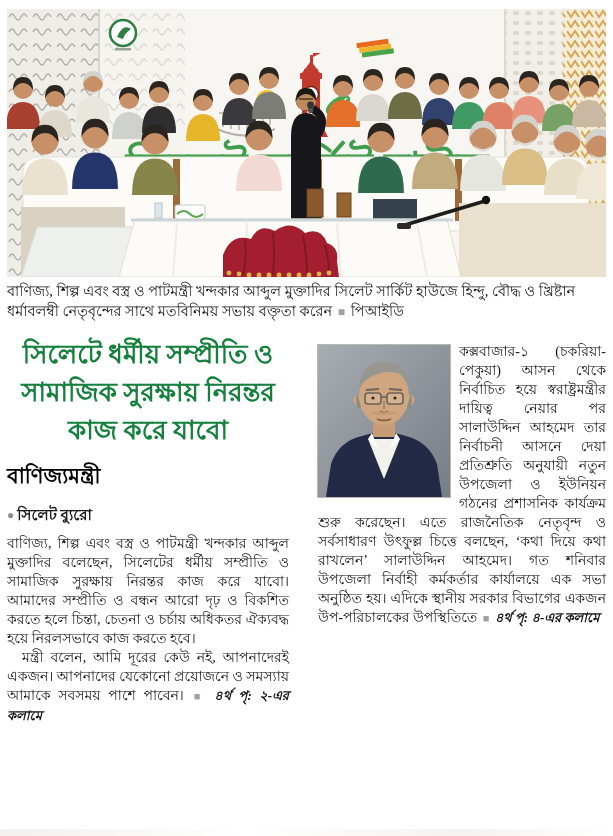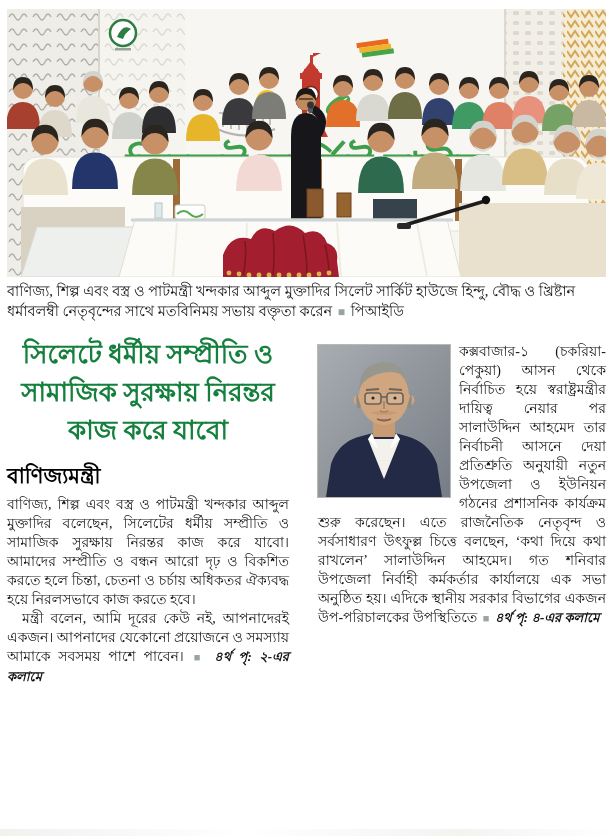--- a/index.html
+++ b/index.html
@@ -215,20 +215,23 @@
   </figure>
 
   <p class="caption"><span>বাণিজ্য, শিল্প এবং বস্ত্র ও পাটমন্ত্রী খন্দকার আব্দুল মুক্তাদির সিলেট সার্কিট হাউজে হিন্দু, বৌদ্ধ ও খ্রিষ্টান ধর্মাবলম্বী নেতৃবৃন্দের সাথে মতবিনিময় সভায় বক্তৃতা করেন</span>
     <span class="sq">■</span>
     <span>পিআইডি</span>
   </p>
 
   <section class="col col-left">
     <h1 class="headline">সিলেটে ধর্মীয় সম্প্রীতি ও সামাজিক সুরক্ষায় নিরন্তর কাজ করে যাবো</h1>
     <div class="subhead">বাণিজ্যমন্ত্রী</div>
+    <div class="byline">
+      <span class="bullet">●</span><span>সিলেট ব্যুরো</span>
+    </div>
     <p class="body">বাণিজ্য, শিল্প এবং বস্ত্র ও পাটমন্ত্রী খন্দকার আব্দুল মুক্তাদির বলেছেন, সিলেটের ধর্মীয় সম্প্রীতি ও সামাজিক সুরক্ষায় নিরন্তর কাজ করে যাবো। আমাদের সম্প্রীতি ও বন্ধন আরো দৃঢ় ও বিকশিত করতে হলে চিন্তা, চেতনা ও চর্চায় অধিকতর ঐক্যবদ্ধ হয়ে নিরলসভাবে কাজ করতে হবে।</p>
     <p class="body indent"><span>মন্ত্রী বলেন, আমি দূরের কেউ নই, আপনাদেরই একজন। আপনাদের যেকোনো প্রয়োজনে ও সমস্যায় আমাকে সবসময় পাশে পাবেন।</span>
       <span class="sq">■</span>
       <span class="jump">৪র্থ পৃ: ২-এর কলামে</span>
     </p>
   </section>
 
   <section class="col col-right">
     <div class="bodywrap">
       <figure class="portrait">

